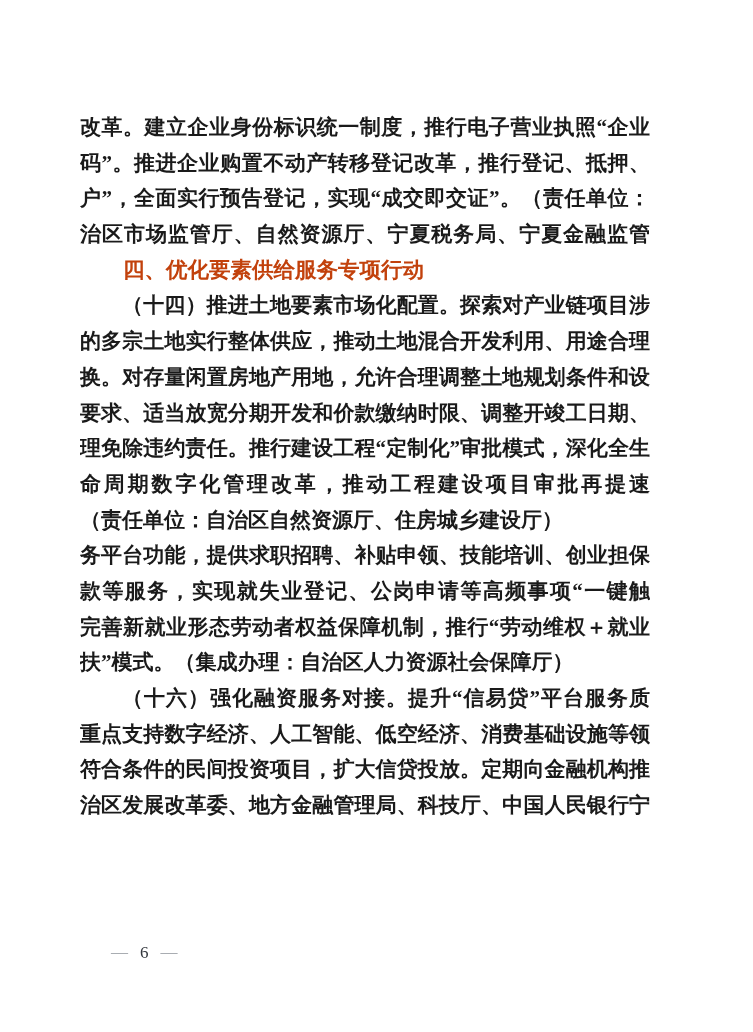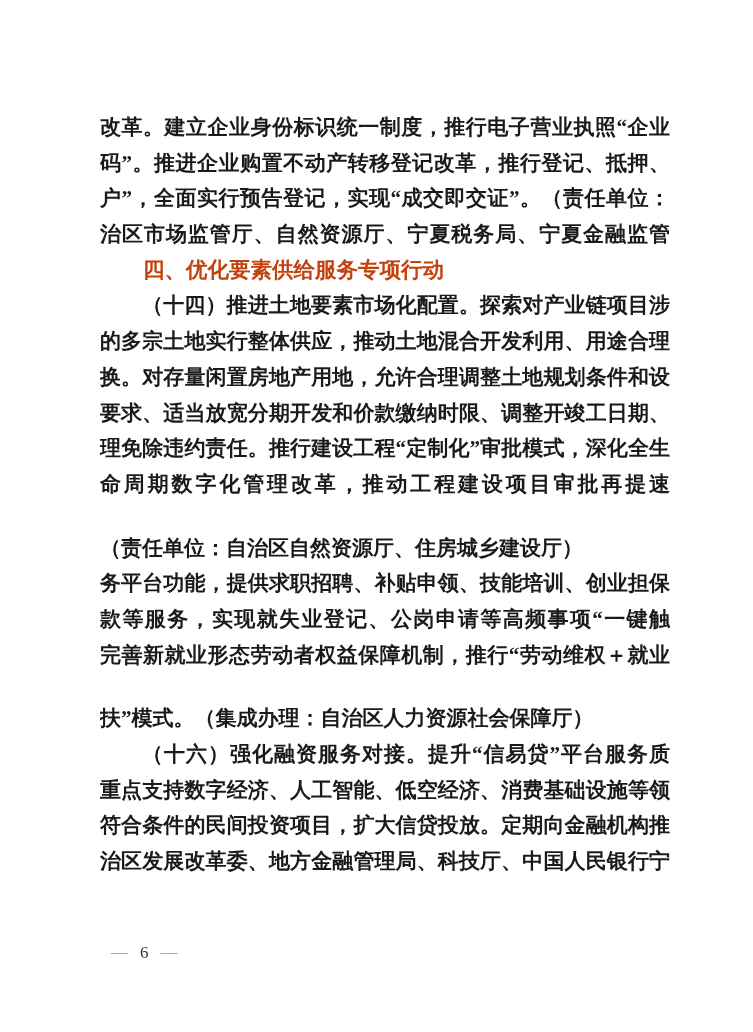--- a/index.html
+++ b/index.html
@@ -10,42 +10,41 @@
   .page {
     position: relative;
     width: 753px;
     height: 1032px;
     background: #ffffff;
     overflow: hidden;
     font-family: "Liberation Serif", serif;
   }
   .doc {
     position: absolute;
-    left: 100px;
+    left: 80px;
     top: 110px;
     width: 570px;
     color: #1a1a1a;
     font-size: 21px;
     font-weight: 700;
     line-height: 35.7px;
   }
   .line {
     height: 35.7px;
     text-align: justify;
     text-align-last: justify;
     text-justify: inter-character;
     overflow: hidden;
   }
   .line.indent {
     text-indent: 2em;
   }
   .line.short {
     text-align: right;
     text-align-last: left;
-    margin-top: 28px;
   }
   .line.heading {
     font-family: Liberation Sans, sans-serif;
     font-weight: 700;
     font-size: 21.5px;
     text-align: left;
     text-align-last: left;
     text-indent: 2em;
     color: #c2410c;
   }

